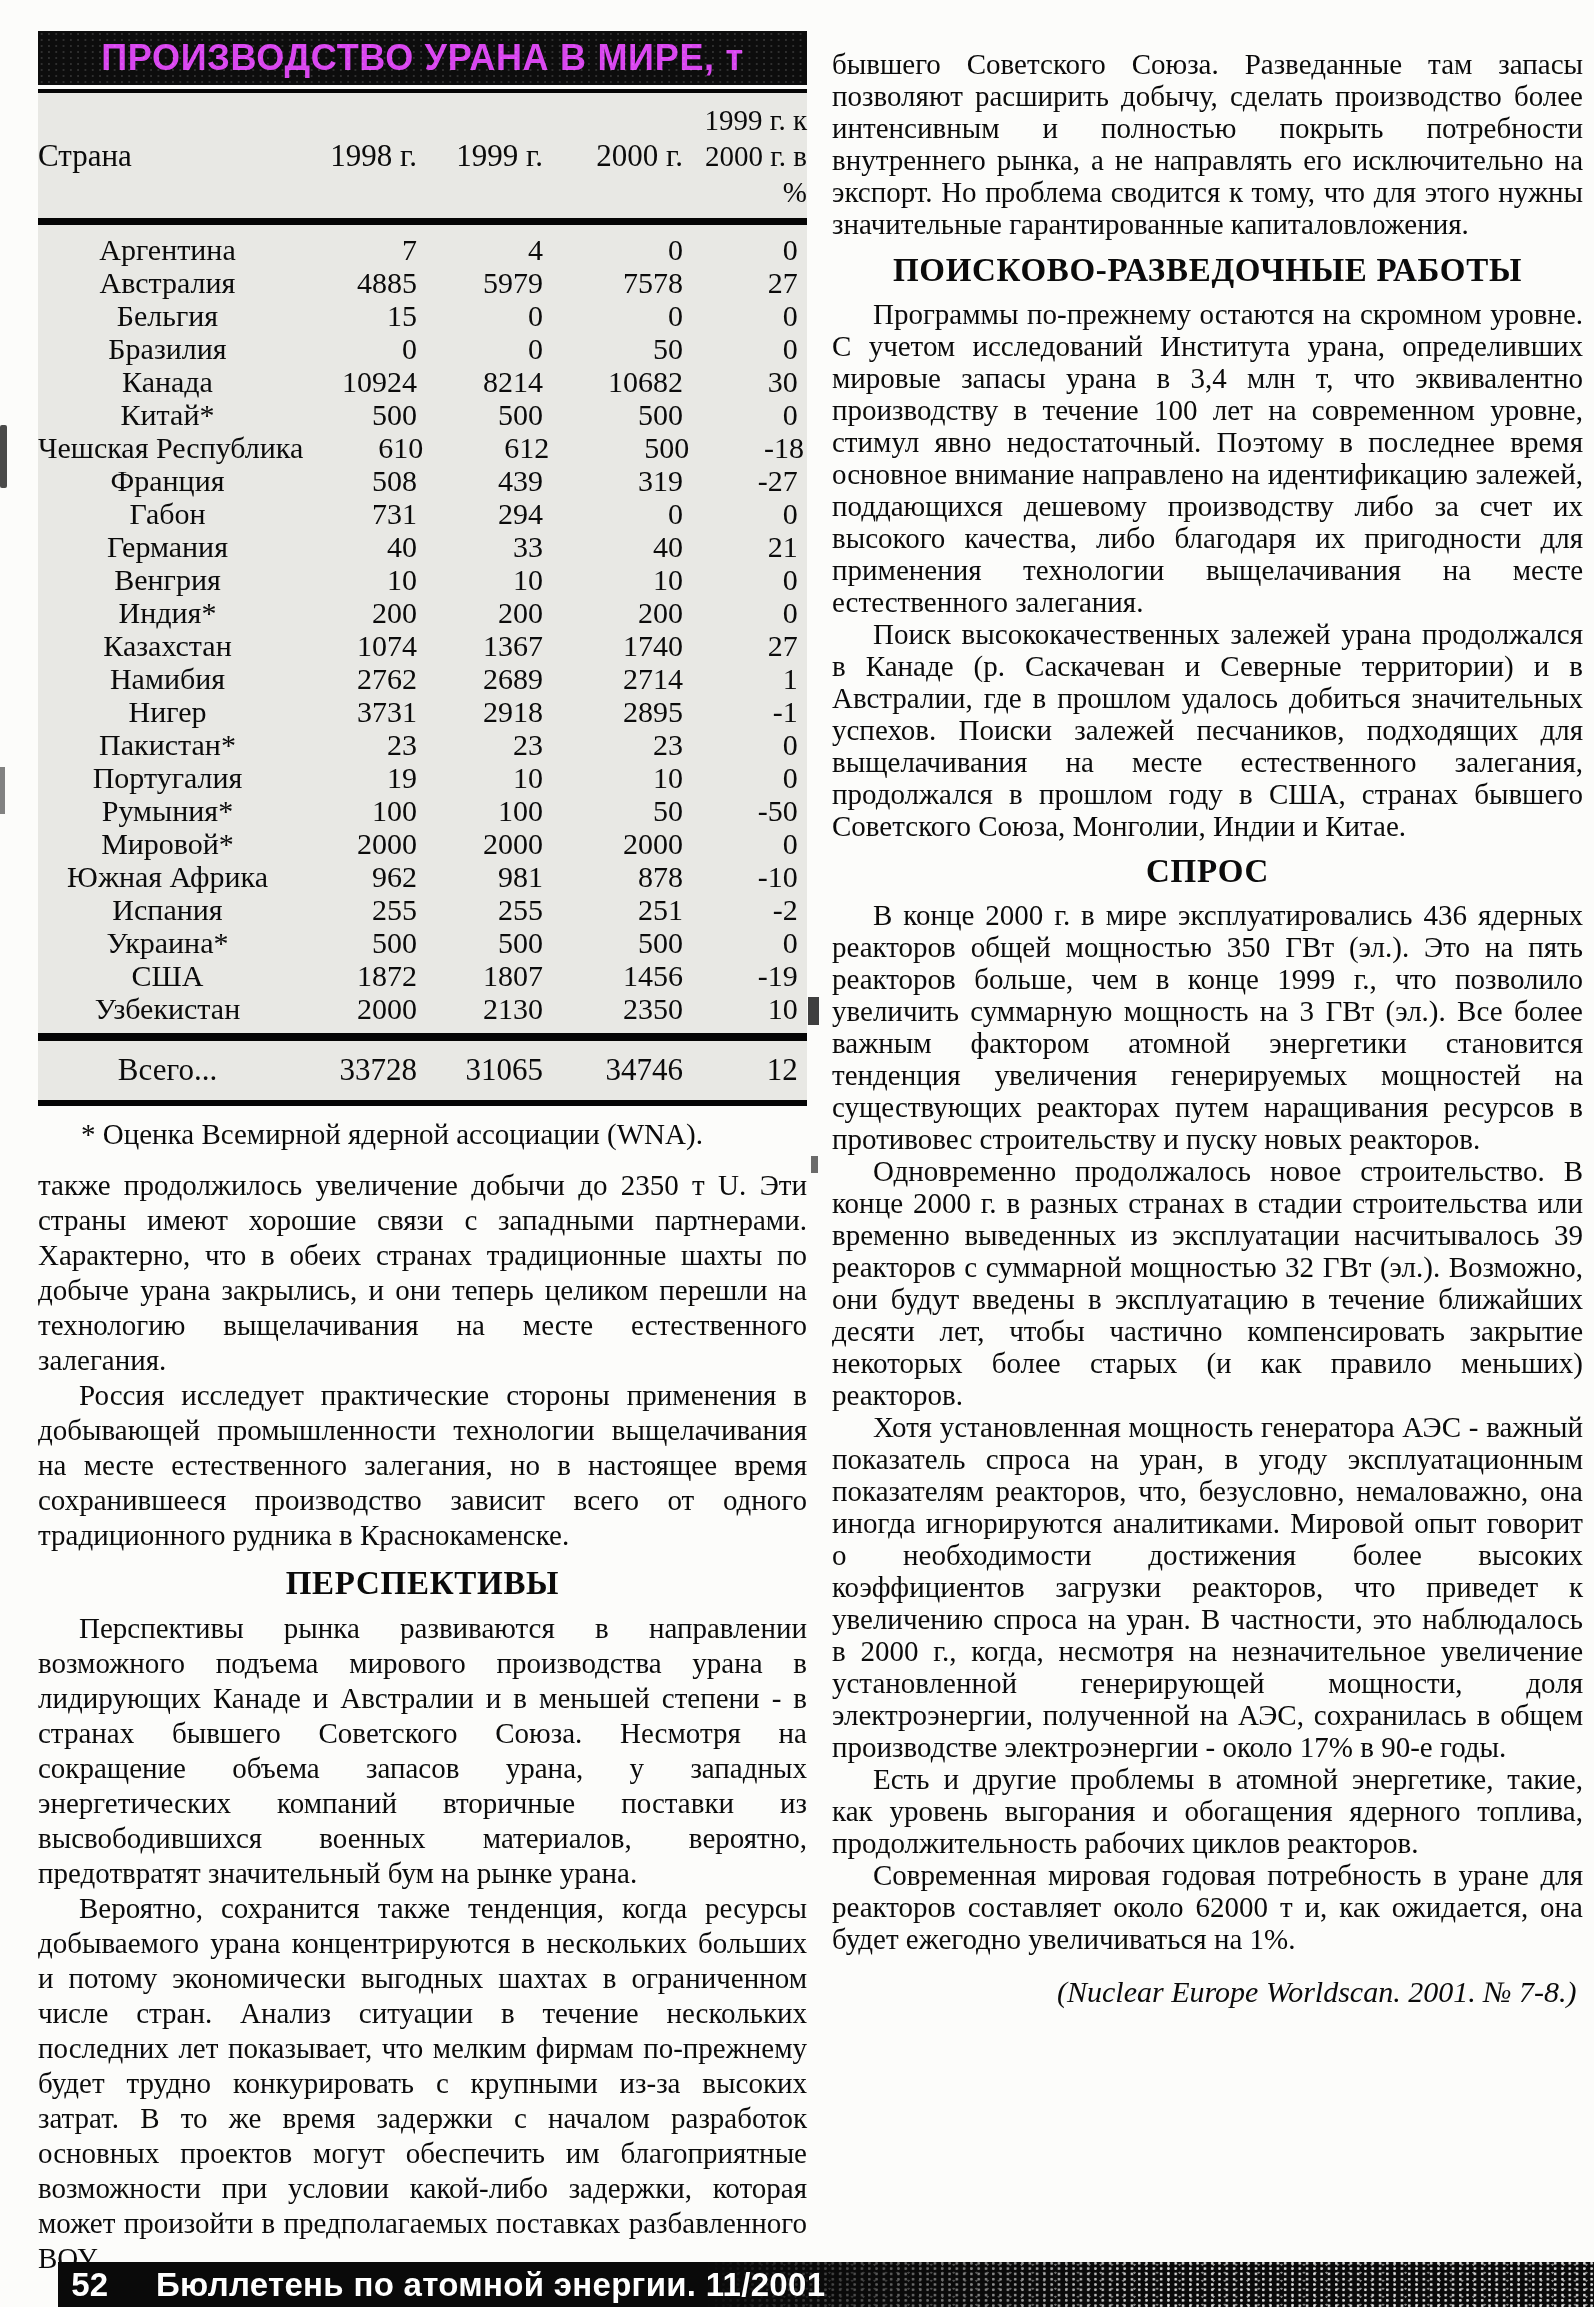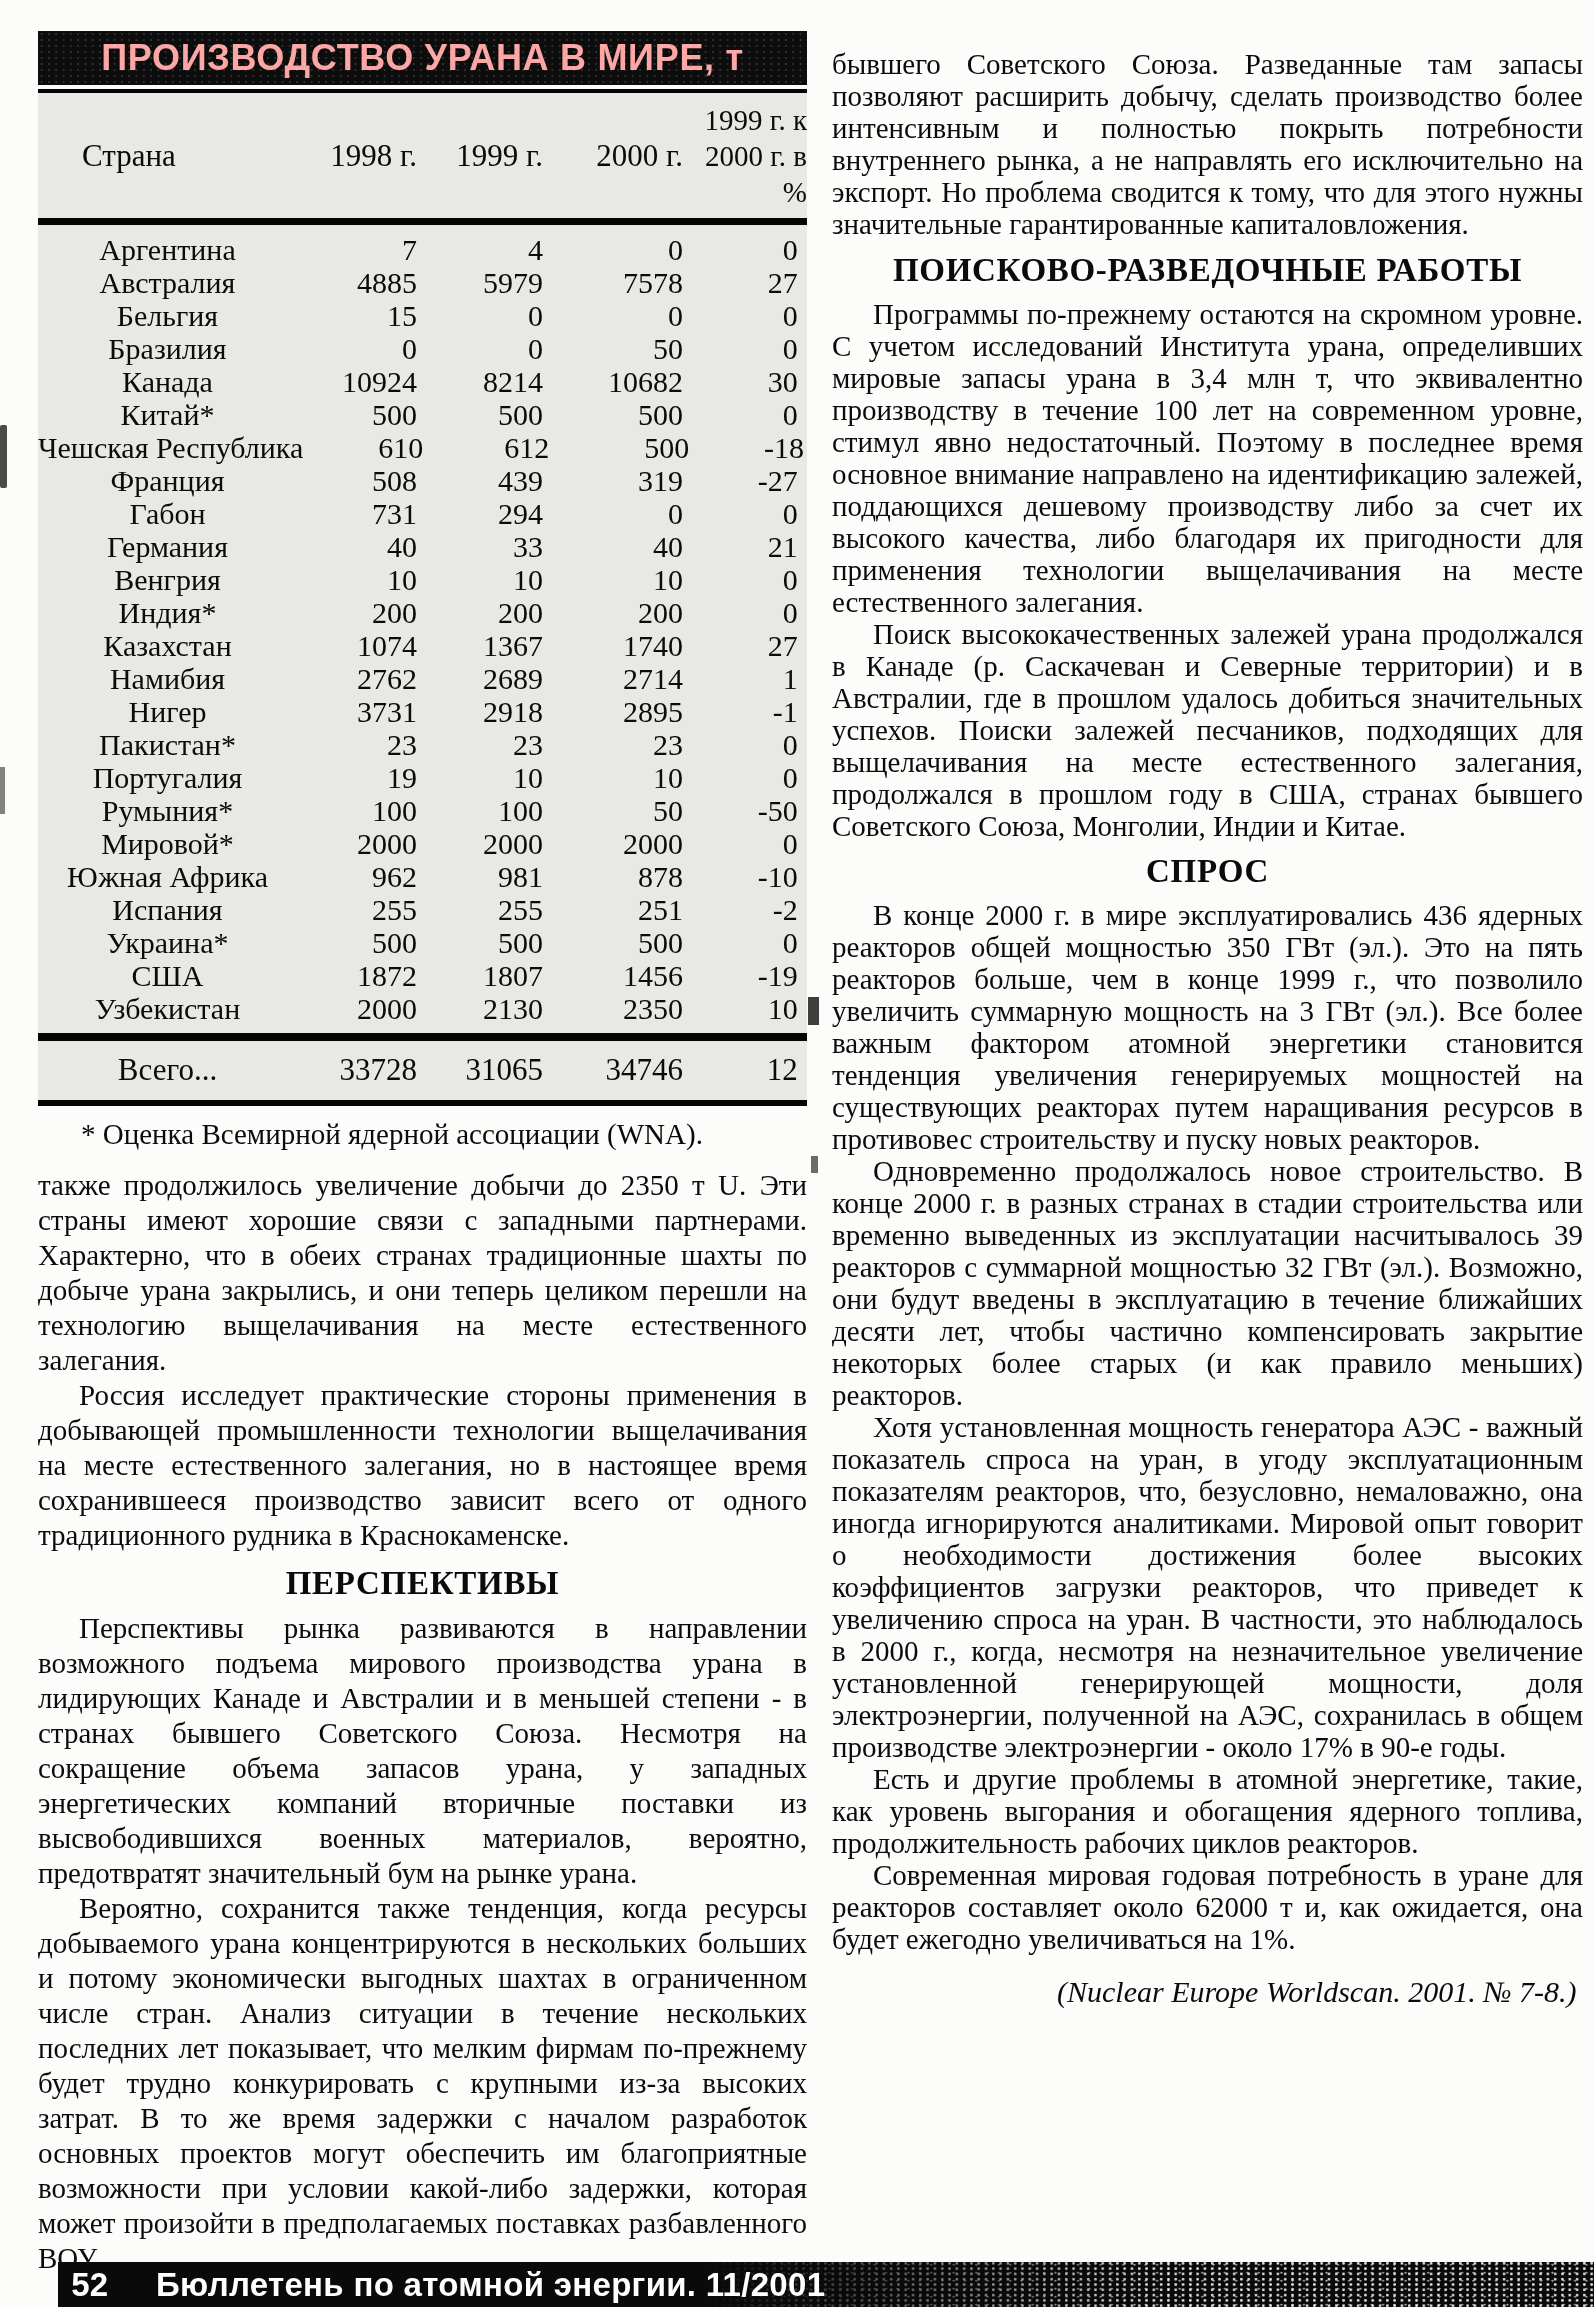--- a/index.html
+++ b/index.html
@@ -3,29 +3,29 @@
 <meta charset="utf-8">
 <style>
   html,body{margin:0;padding:0;background:#888;}
   .page{position:relative;width:1595px;height:2307px;background:#fcfcfa;overflow:hidden;
         font-family:"Liberation Serif",serif;color:#0b0b0b;}
   .col-left{position:absolute;left:38px;top:0;width:769px;}
   .col-right{position:absolute;left:832px;top:48px;width:751px;}
 
   
   .table-wrap{margin-top:31px;}
-  .tbl-title{position:relative;background:#0d0d0d;color:#fca5a5;font-family:"Liberation Sans",sans-serif;
+  .tbl-title{position:relative;background:#0d0d0d;color:#d946ef;font-family:"Liberation Sans",sans-serif;
              font-weight:bold;font-size:36px;height:54px;line-height:54px;text-align:center;letter-spacing:0.7px;}
   .tbl-title::after{content:"";position:absolute;inset:0;
              background-image:radial-gradient(circle,rgba(255,255,255,.14) 0.7px,transparent 1.3px);
              background-size:7.3px 6px;pointer-events:none;}
   .tbl-body{margin-top:4px;background:#e8e8e4;border-top:4.7px solid #050505;border-bottom:6px solid #050505;}
   .grid{display:grid;grid-template-columns:1fr 120px 126px 140px 124px;}
   .thead{padding:9.3px 0 8px;border-bottom:7.3px solid #050505;font-size:31px;align-items:center;}
-  .hname{text-align:left;padding-left:44px;}
+  .hname{text-align:left;}
   .hnum{text-align:right;white-space:nowrap;}
   .h5wrap{display:flex;padding-right:0;}
   .h5{white-space:pre-line;text-align:right;font-size:29px;line-height:36px;width:max-content;}
   .trows{padding:8px 0 8px;}
   .trow{display:grid;grid-template-columns:1fr 120px 126px 140px 124px;line-height:33px;font-size:30px;}
   .c{white-space:nowrap;}
   .country{text-align:center;}
   .num{text-align:right;}
   .c5{padding-right:9.3px;}
   .ttotal{border-top:8px solid #050505;padding:10.6px 0 12px;font-size:31px;}

